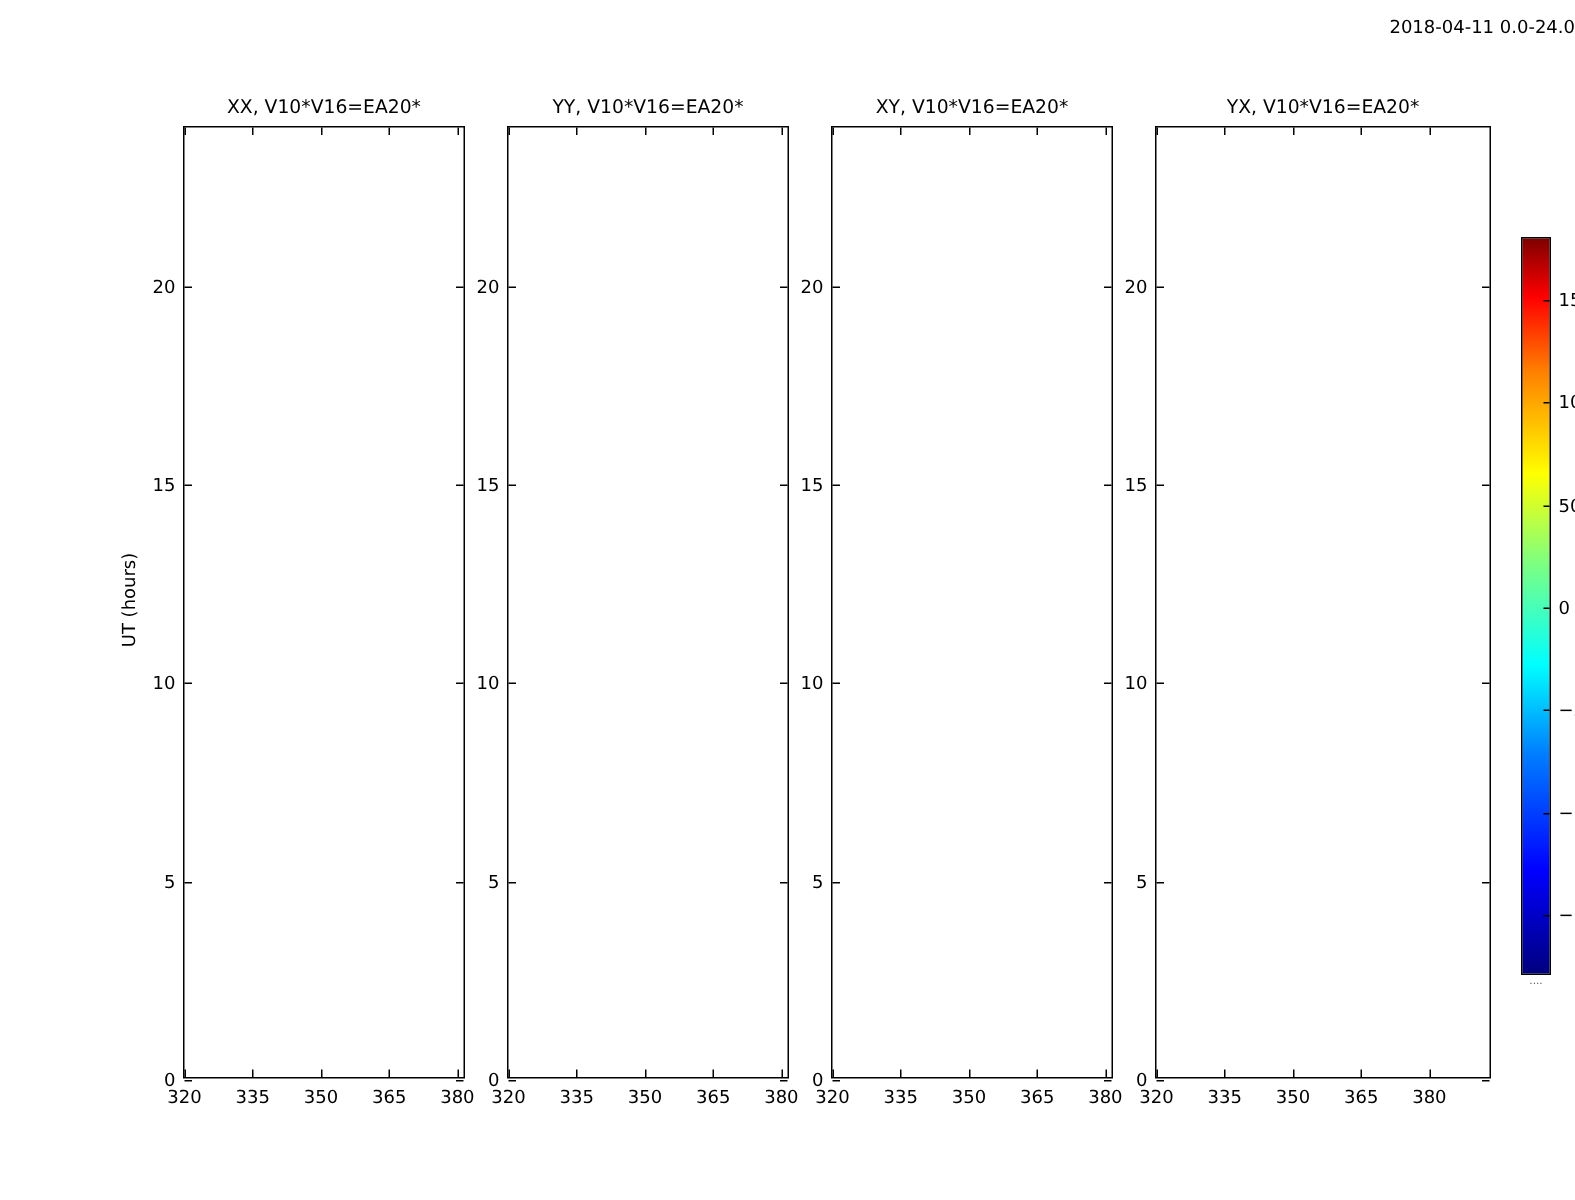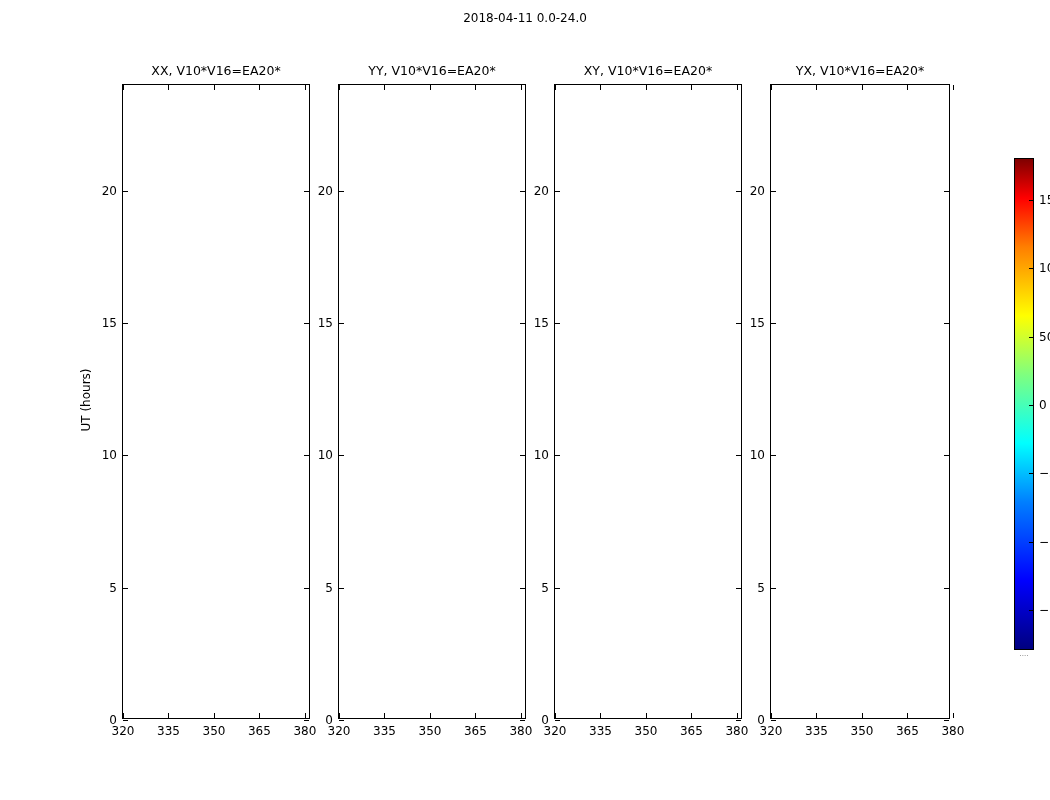--- a/index.html
+++ b/index.html
@@ -19,21 +19,21 @@
     position: absolute;
     left: 0; top: 0;
     width: 1050px;
     height: 800px;
   }
   .suptitle {
     position: absolute;
     top: 11px;
     left: 0;
     width: 1050px;
-    text-align: center;
+    text-align: right;
     font-size: 12px;
     color: #000;
   }
   .panel {
     position: absolute;
     top: 84px;
     height: 635px;
     box-sizing: border-box;
   }
   .panel-axes {
@@ -264,21 +264,21 @@
         <div class="xticklabel" style="left: 90.9677px;">350</div>
         <div class="xtick" style="left: 136.452px;"></div>
         <div class="xtick top" style="left: 136.452px;"></div>
         <div class="xticklabel" style="left: 136.452px;">365</div>
         <div class="xtick" style="left: 181.935px;"></div>
         <div class="xtick top" style="left: 181.935px;"></div>
         <div class="xticklabel" style="left: 181.935px;">380</div>
       </div>
   </div>
 
-  <div class="panel" id="panel3" style="left:770px; width:180px;">
+  <div class="panel" id="panel3" style="left:770px; width:224px;">
     <div class="panel-title">YX, V10*V16=EA20*</div>
     <div class="panel-axes">
         <div class="ytick" style="top: 635px;"></div>
         <div class="ytick right" style="top: 635px;"></div>
         <div class="yticklabel" style="top: 635px;">0</div>
         <div class="ytick" style="top: 502.708px;"></div>
         <div class="ytick right" style="top: 502.708px;"></div>
         <div class="yticklabel" style="top: 502.708px;">5</div>
         <div class="ytick" style="top: 370.417px;"></div>
         <div class="ytick right" style="top: 370.417px;"></div>

